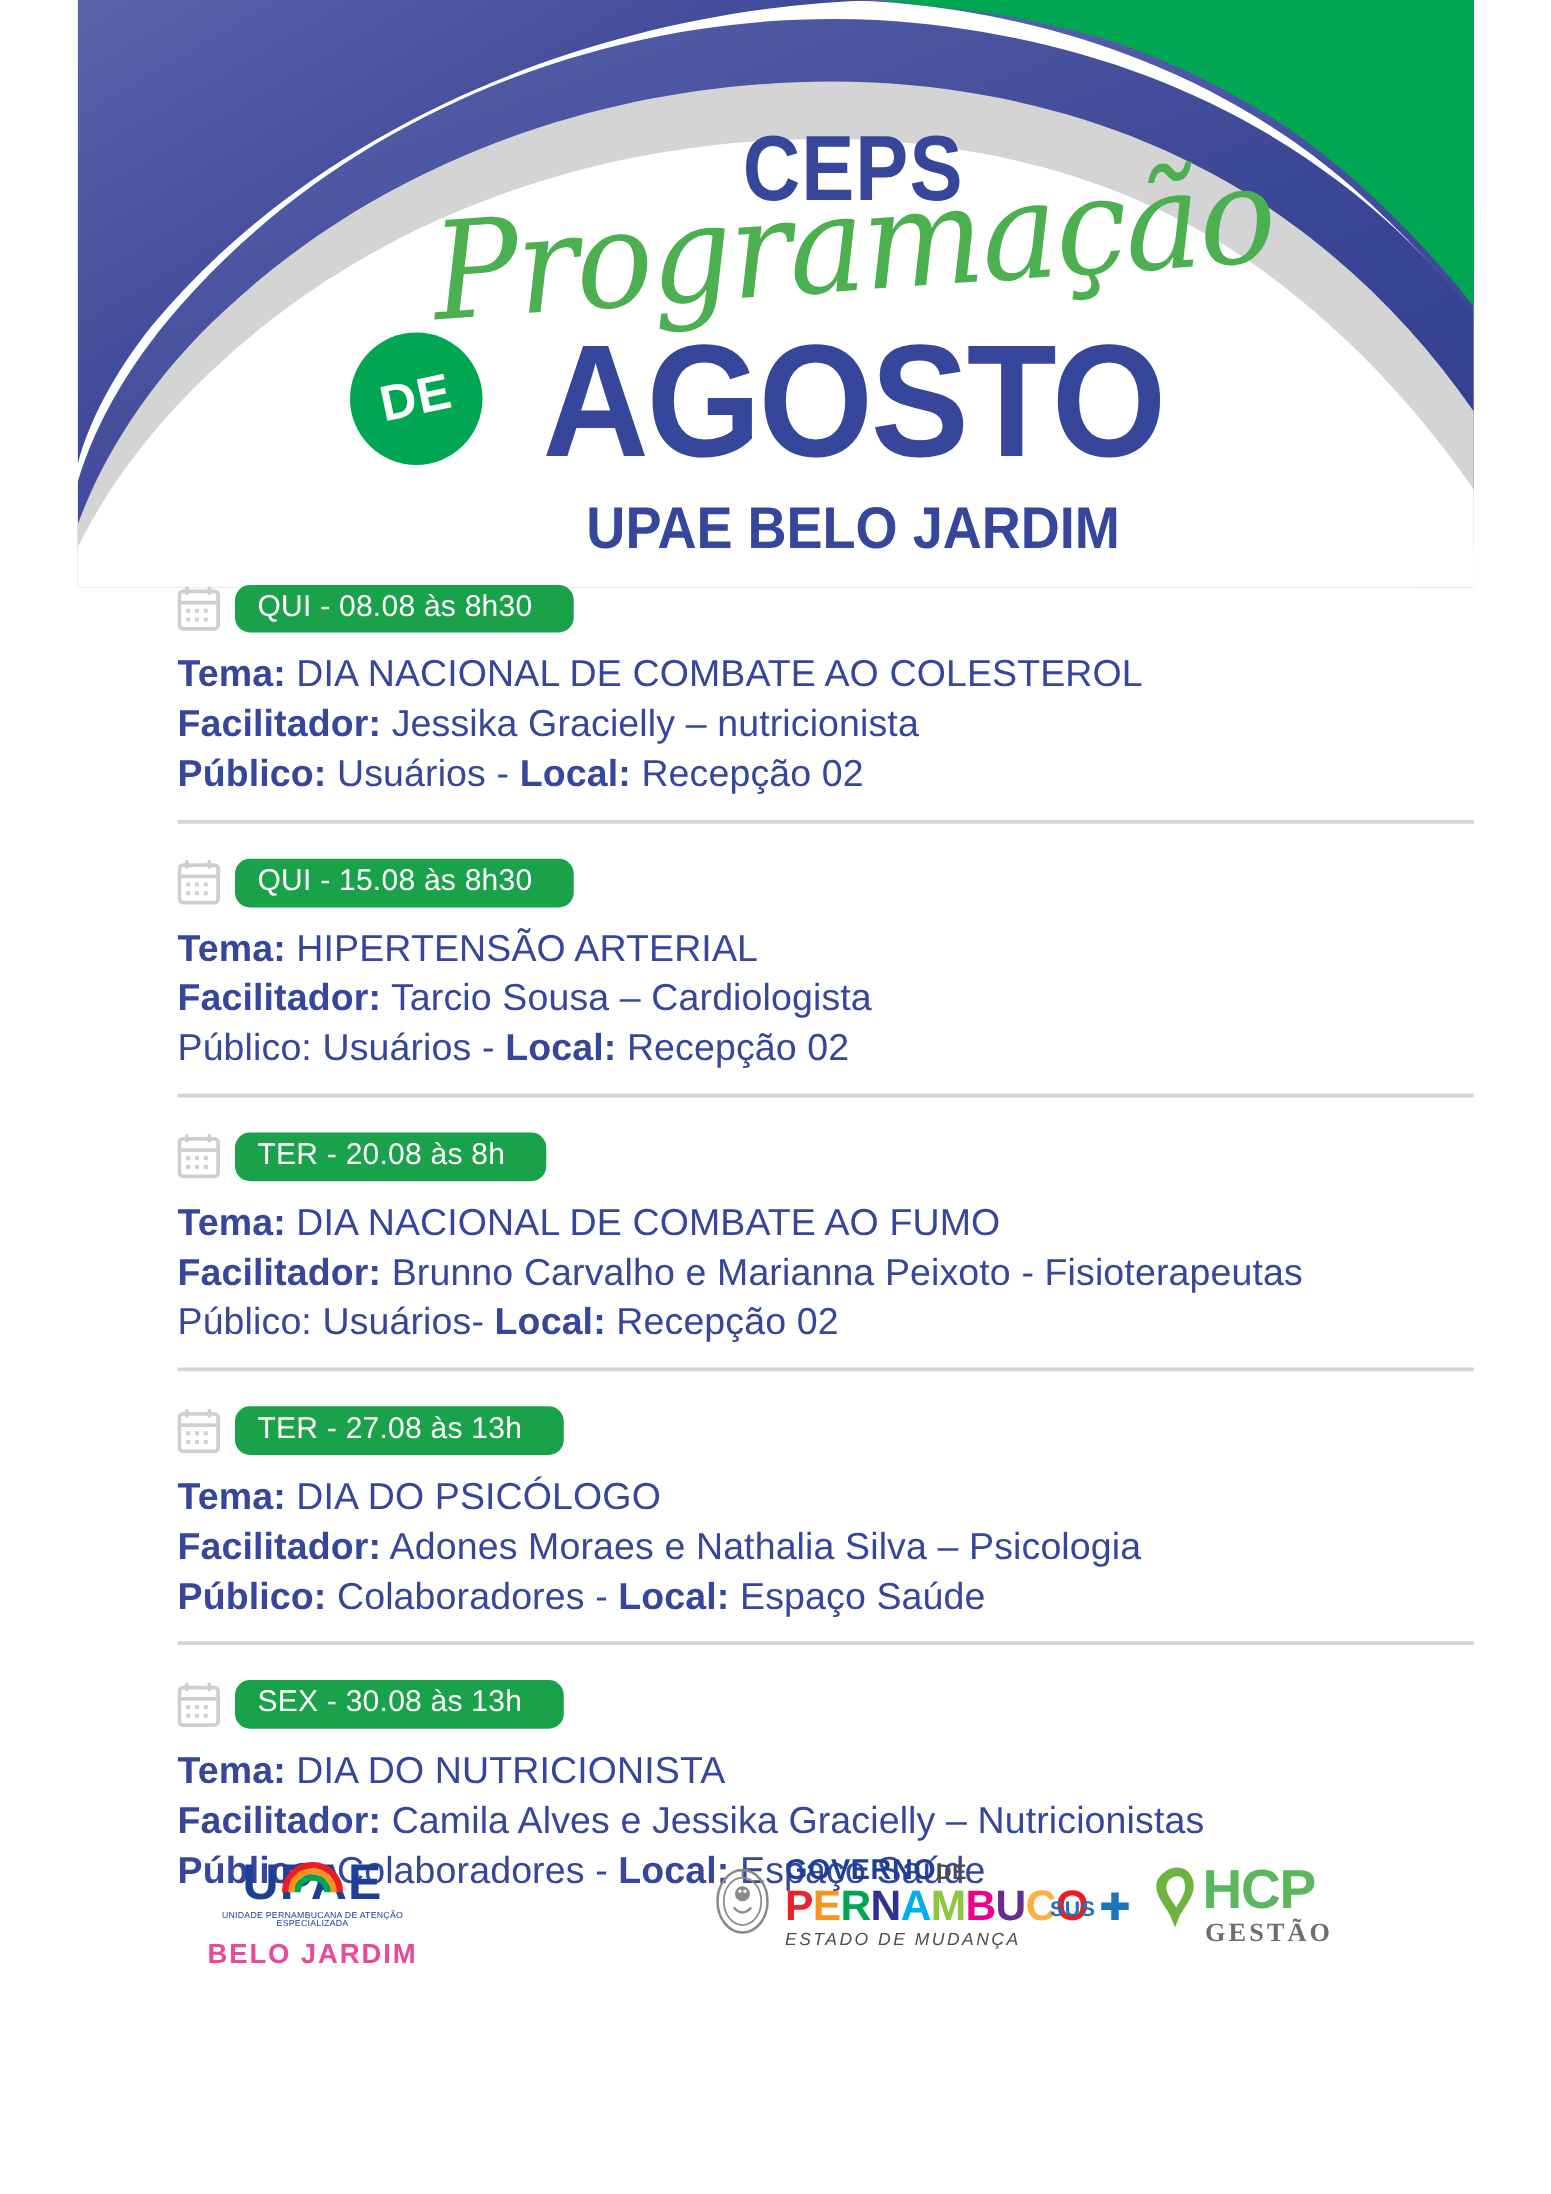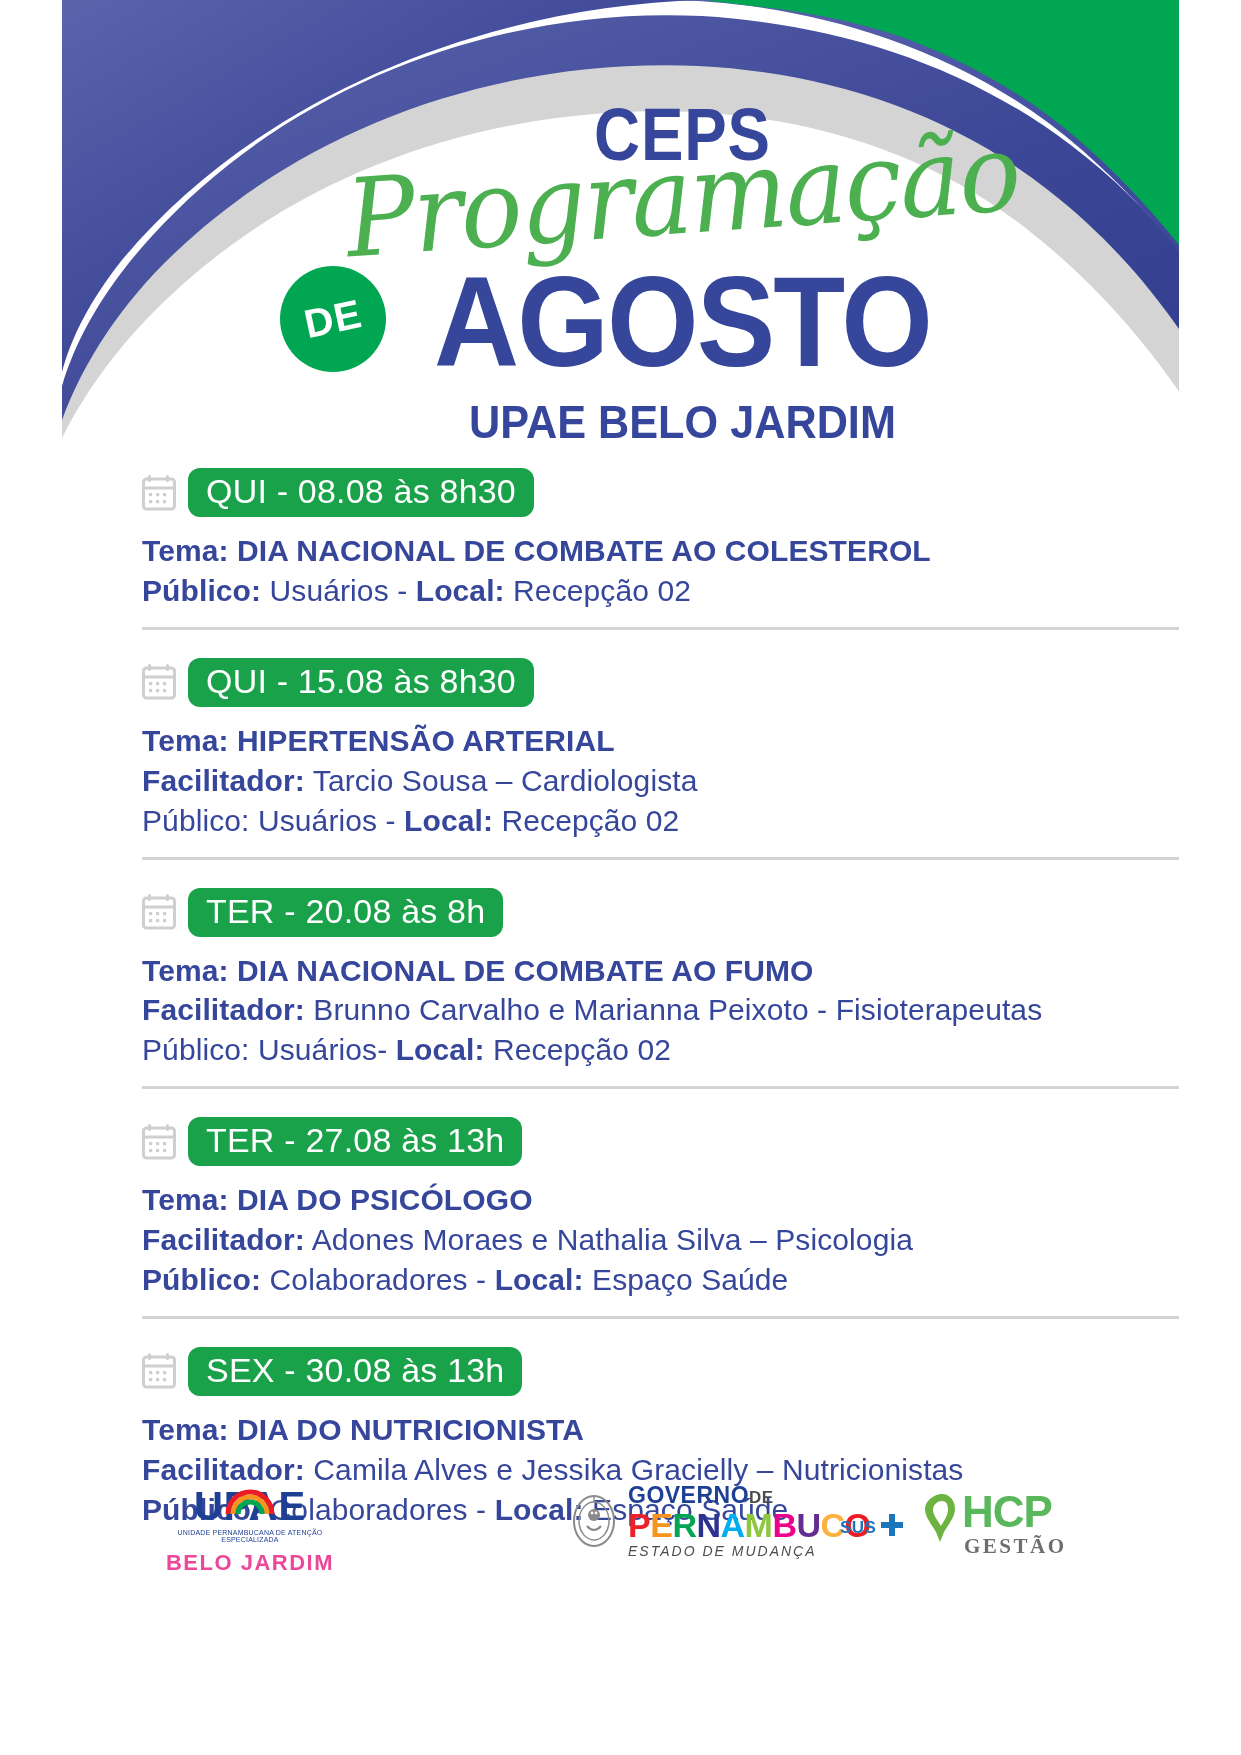--- a/index.html
+++ b/index.html
@@ -141,40 +141,40 @@
     width: 34px;
     height: 36px;
     flex: 0 0 auto;
     display: block;
   }
   .date-pill {
     display: inline-block;
     background: #19a24a;
     color: #ffffff;
     border-radius: 12px;
-    padding: 5px 18px 8px 18px;
+    padding: 5px 33px 8px 18px;
     font-family: "Liberation Sans Narrow", "Liberation Sans", sans-serif;
     font-weight: 400;
-    font-size: 34px;
+    font-size: 24px;
     line-height: 1.06;
     white-space: nowrap;
     letter-spacing: 0.2px;
   }
   .event-line {
     color: #36479b;
     font-family: "Liberation Sans Narrow", "Liberation Sans", sans-serif;
     font-size: 30px;
     line-height: 1.33;
     letter-spacing: 0.1px;
     white-space: nowrap;
   }
   .event-line .lbl { font-weight: 700; }
   .event-line .lbl-reg { font-weight: 400; }
   .event-line .val { font-weight: 400; }
-  .event-line.tema .val { font-weight: 700; }
+  .event-line.tema .val { font-weight: 400; }
   .divider {
     height: 3px;
     background: #d4d4d4;
     margin: 16px 0 14px 0;
     width: 100%;
   }
 
   
   .footer {
     position: absolute;
@@ -380,20 +380,24 @@
             <rect x="7" y="25" width="3.2" height="3.2"></rect>
               <rect x="14" y="25" width="3.2" height="3.2"></rect>
               <rect x="21" y="25" width="3.2" height="3.2"></rect>
           </g>
         </svg>
         <div class="date-pill">QUI - 08.08  às 8h30</div>
       </div>
       <div class="event-line tema">
         <span class="lbl">Tema:</span>
         <span class="val">DIA NACIONAL DE COMBATE AO COLESTEROL</span>
+      </div>
+      <div class="event-line">
+        <span class="lbl">Facilitador:</span>
+        <span class="val">Jessika Gracielly – nutricionista</span>
       </div>
       <div class="event-line">
         <span class="lbl">Público:</span>
         <span class="val">Usuários - </span>
         <span class="lbl">Local:</span>
         <span class="val">Recepção 02</span>
       </div>
       <div class="divider"></div>
     </div>
 

